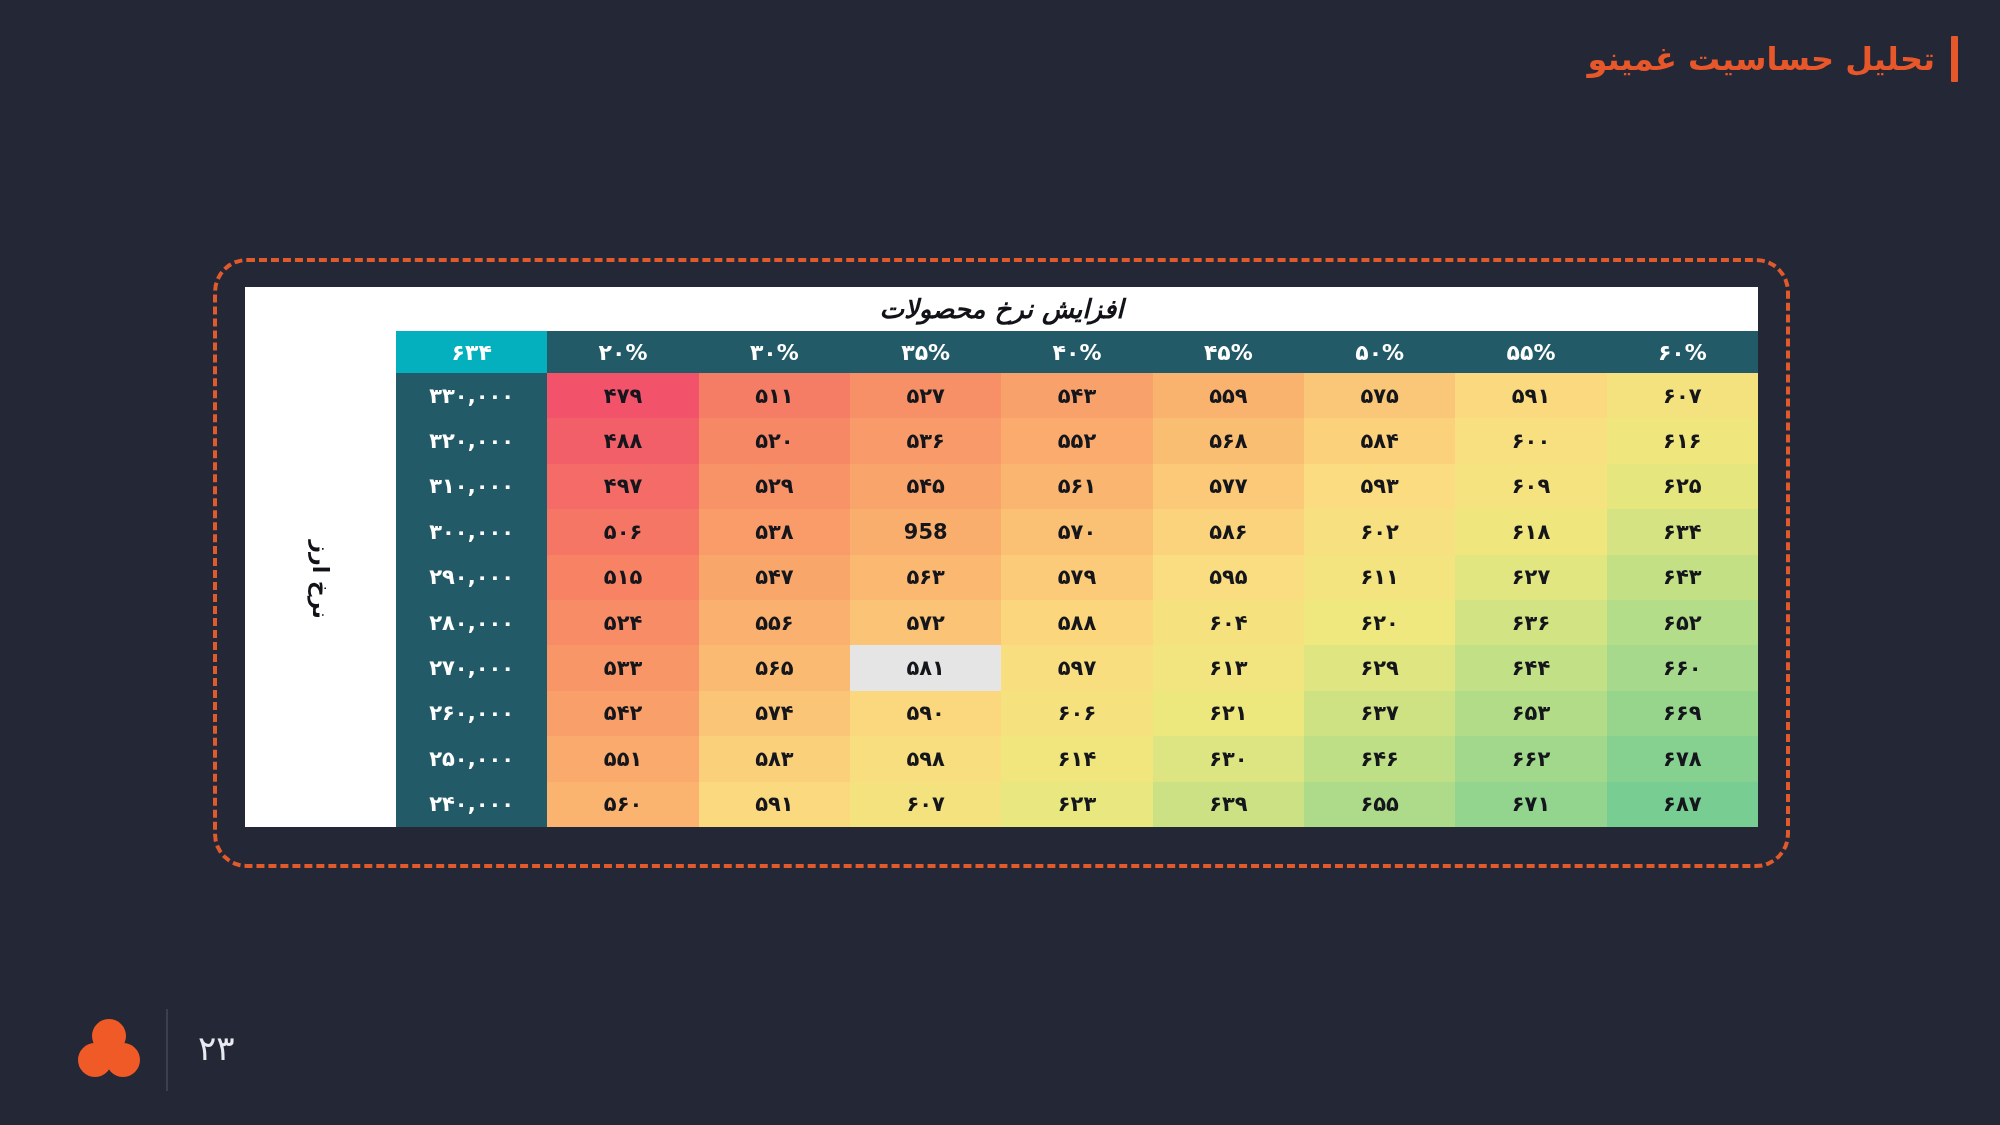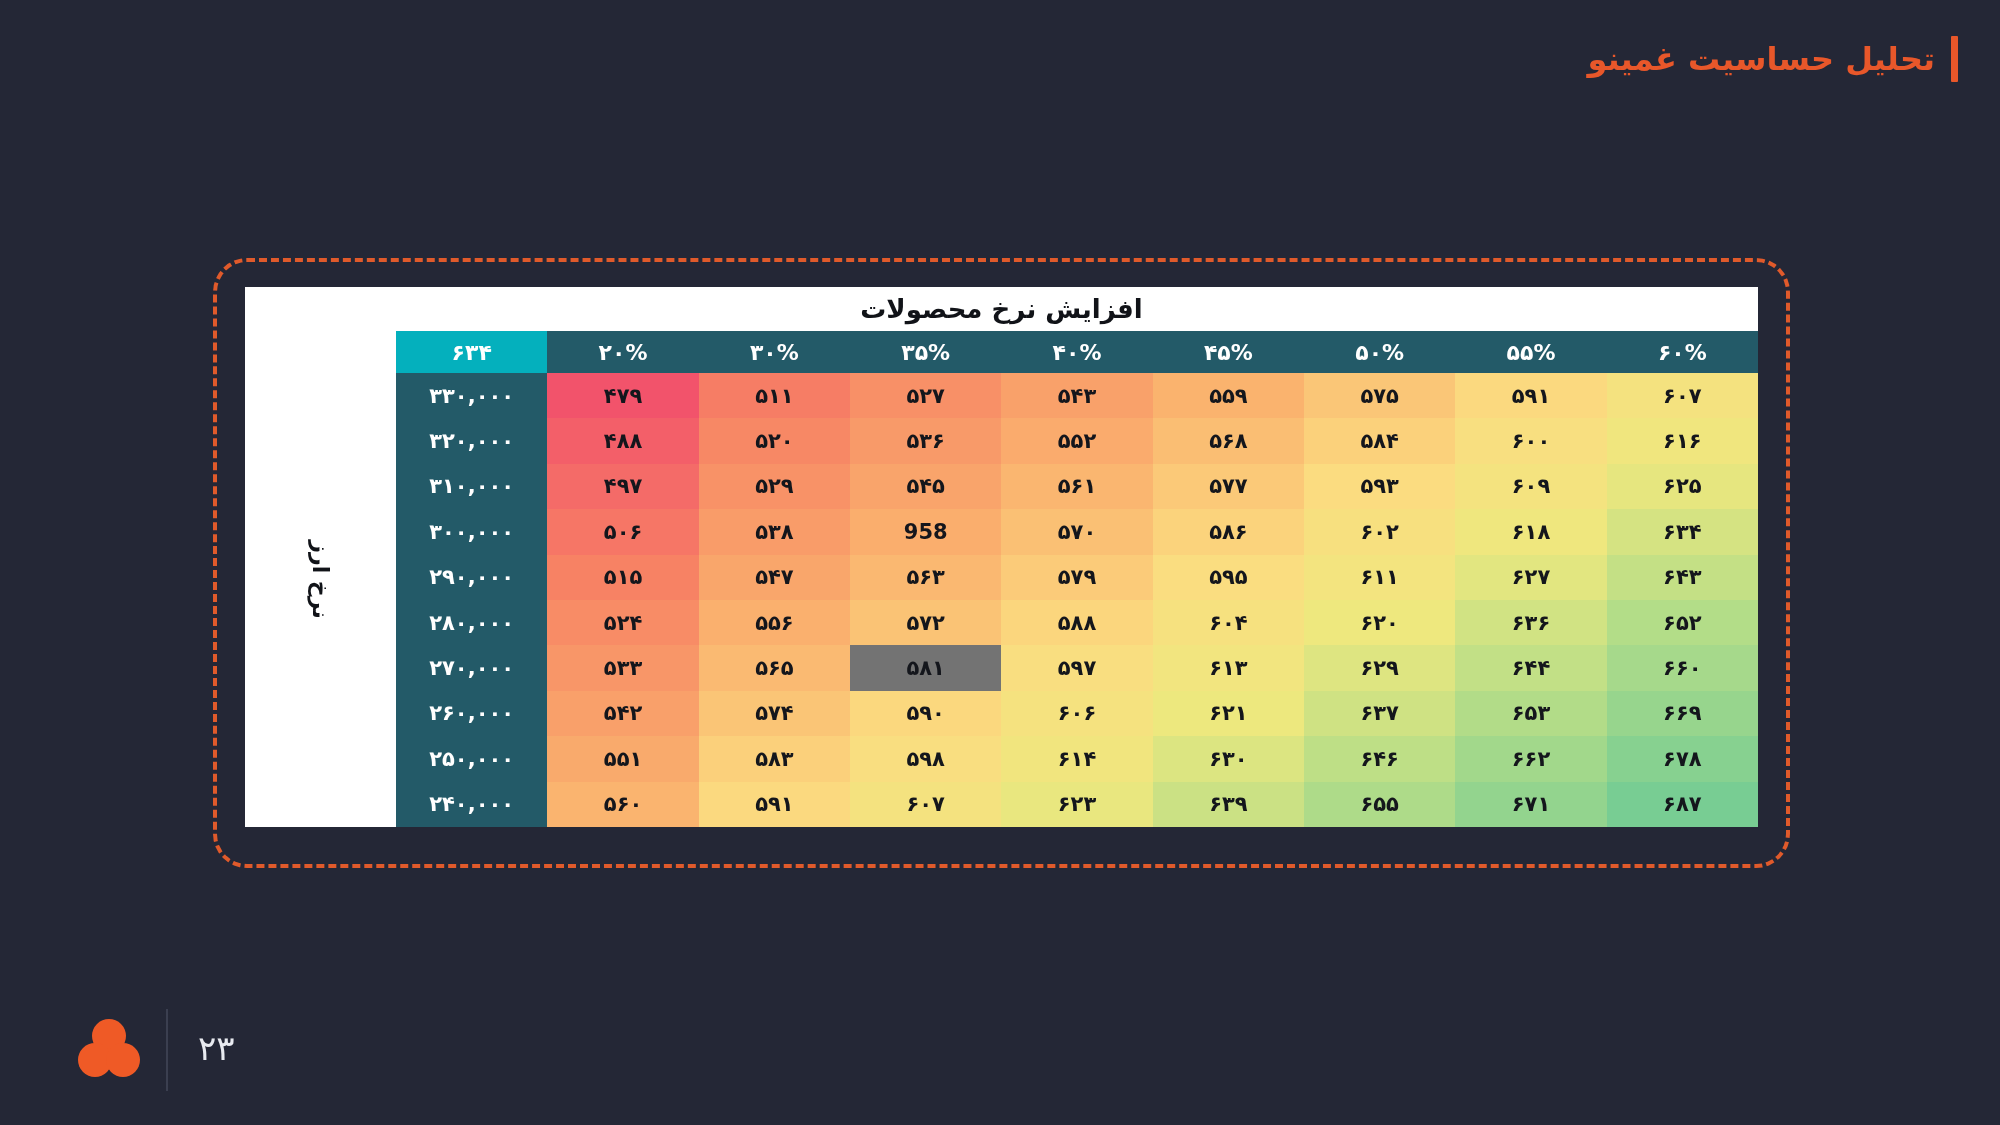--- a/index.html
+++ b/index.html
@@ -48,20 +48,21 @@
   .title-row {
     height:44px; width:1513px;
     background:#ffffff;
     display:flex; align-items:center; justify-content:center;
     direction:rtl;
   }
   .title-row-inner {
     width:1362px; text-align:center;
     color:#111318; font-size:26px; font-weight:600;
     white-space:nowrap;
+    font-style:italic;
   }
 
   .grid {
     position:absolute; top:44px; right:0;
     width:1513px; height:496px;
     display:grid;
     grid-template-columns: 1362px 151px;
     direction:rtl;
   }
 
@@ -226,21 +227,21 @@
               <td style="background: rgb(250, 176, 110);">۵۵۶</td>
               <td style="background: rgb(248, 140, 102);">۵۲۴</td>
               <td class="rowlabel">۲۸۰,۰۰۰</td>
             </tr>
             <tr>
               <td style="background: rgb(166, 217, 139);">۶۶۰</td>
               <td style="background: rgb(194, 224, 134);">۶۴۴</td>
               <td style="background: rgb(222, 229, 129);">۶۲۹</td>
               <td style="background: rgb(242, 229, 127);">۶۱۳</td>
               <td style="background: rgb(249, 222, 128);">۵۹۷</td>
-              <td style="background: #737373;">۵۸۱</td>
+              <td style="background: #e5e5e5;">۵۸۱</td>
               <td style="background: rgb(250, 186, 114);">۵۶۵</td>
               <td style="background: rgb(248, 150, 104);">۵۳۳</td>
               <td class="rowlabel">۲۷۰,۰۰۰</td>
             </tr>
             <tr>
               <td style="background: rgb(151, 213, 141);">۶۶۹</td>
               <td style="background: rgb(178, 220, 136);">۶۵۳</td>
               <td style="background: rgb(207, 226, 131);">۶۳۷</td>
               <td style="background: rgb(237, 232, 126);">۶۲۱</td>
               <td style="background: rgb(245, 226, 127);">۶۰۶</td>

